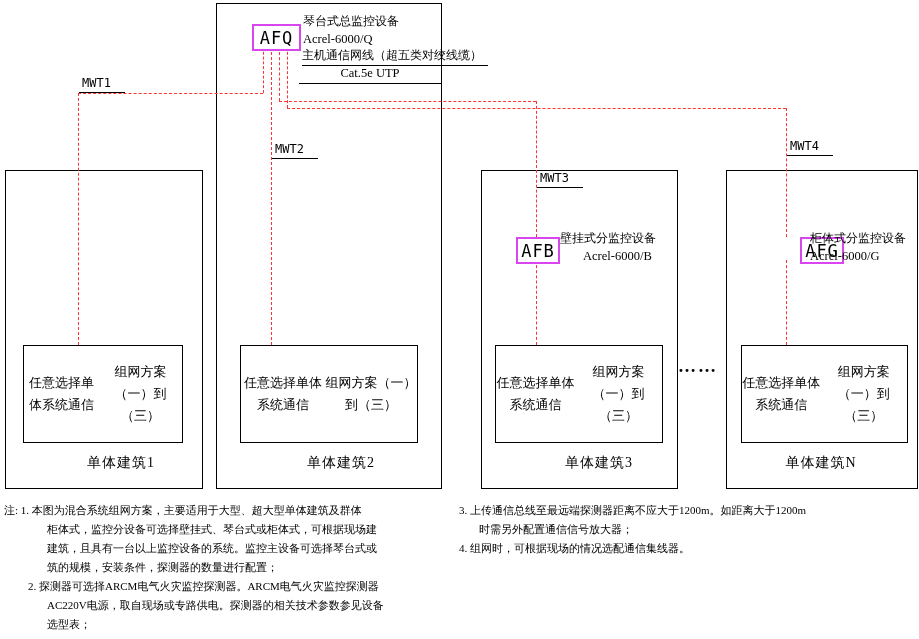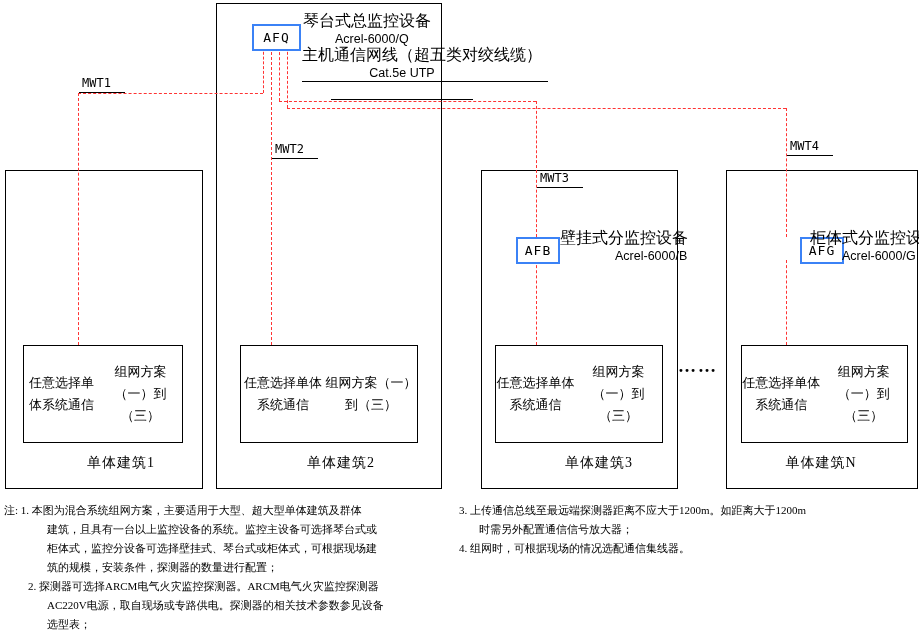--- a/index.html
+++ b/index.html
@@ -3,29 +3,29 @@
 <meta charset="utf-8">
 <style>
   html,body{margin:0;padding:0;background:#fff;}
   #canvas{
     position:relative;width:919px;height:639px;background:#fff;color:#000;
     font-family:"Liberation Serif","DejaVu Serif",serif;overflow:hidden;
     --cable:#ff3333;
   }
   .rect{position:absolute;border:1px solid #000;}
   .devbox{
-    position:absolute;border:2px solid #3b82f6;background:#fff;
+    position:absolute;border:2px solid #d946ef;background:#fff;
     display:flex;align-items:center;justify-content:center;
-    font-family:"DejaVu Sans Mono",monospace;font-size:13px;letter-spacing:1px;text-align:right;
+    font-family:"DejaVu Sans Mono",monospace;font-size:17px;letter-spacing:1px;text-align:right;
   }
   .hline{position:absolute;height:0;border-top:1px dashed var(--cable);}
   .vline{position:absolute;width:0;border-left:1px dashed var(--cable);}
-  .lbl{position:absolute;font-size:16px;line-height:16px;white-space:nowrap;}
-  .mono{font-family:Liberation Sans, sans-serif;font-size:12.5px;margin-left:32px;}
-  .underlined{border-bottom:1px solid #000;padding-bottom:18px;}
+  .lbl{position:absolute;font-size:12px;line-height:16px;white-space:nowrap;}
+  .mono{font-family:Liberation Serif, serif;font-size:12.5px;}
+  .underlined{border-bottom:1px solid #000;padding-bottom:2px;}
   .mwt{
     position:absolute;font-family:"DejaVu Sans Mono",monospace;font-size:12px;
     border-bottom:1px solid #000;padding:0 14px 2px 3px;white-space:nowrap;background:transparent;
   }
   .optbox{
     position:absolute;border:1px solid #000;background:#fff;
     display:flex;flex-direction:row;align-items:center;justify-content:center;
     font-size:13px;line-height:22px;text-align:center;
   }
   .bname{position:absolute;font-size:14px;text-align:center;letter-spacing:1px;}
@@ -105,22 +105,22 @@
 
   <div class="ellip" style="left:678px;top:356px;">……</div>
 
   <div class="bname" style="left:5px;top:454px;width:232px;">单体建筑1</div>
   <div class="bname" style="left:216px;top:454px;width:224px;padding-left:13px;">单体建筑2</div>
   <div class="bname" style="left:481px;top:454px;width:236px;">单体建筑3</div>
   <div class="bname" style="left:726px;top:454px;width:190px;">单体建筑N</div>
 
   <div class="notes" style="left:4px;top:501px;">
     <div>注: 1. 本图为混合系统组网方案，主要适用于大型、超大型单体建筑及群体</div>
+    <div class="ind-c">柜体式，监控分设备可选择壁挂式、琴台式或柜体式，可根据现场建</div>
     <div class="ind-c">建筑，且具有一台以上监控设备的系统。监控主设备可选择琴台式或</div>
-    <div class="ind-c">柜体式，监控分设备可选择壁挂式、琴台式或柜体式，可根据现场建</div>
     <div class="ind-c">筑的规模，安装条件，探测器的数量进行配置；</div>
     <div class="ind-b">2. 探测器可选择ARCM电气火灾监控探测器。ARCM电气火灾监控探测器</div>
     <div class="ind-c">AC220V电源，取自现场或专路供电。探测器的相关技术参数参见设备</div>
     <div class="ind-c">选型表；</div>
   </div>
   <div class="notes" style="left:459px;top:501px;">
     <div>3. 上传通信总线至最远端探测器距离不应大于1200m。如距离大于1200m</div>
     <div class="ind-d">时需另外配置通信信号放大器；</div>
     <div>4. 组网时，可根据现场的情况选配通信集线器。</div>
   </div>

